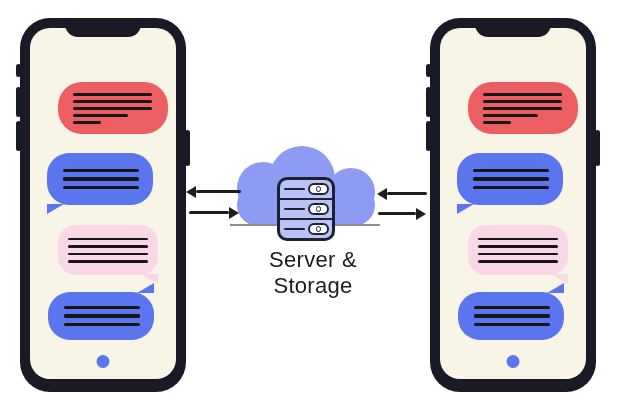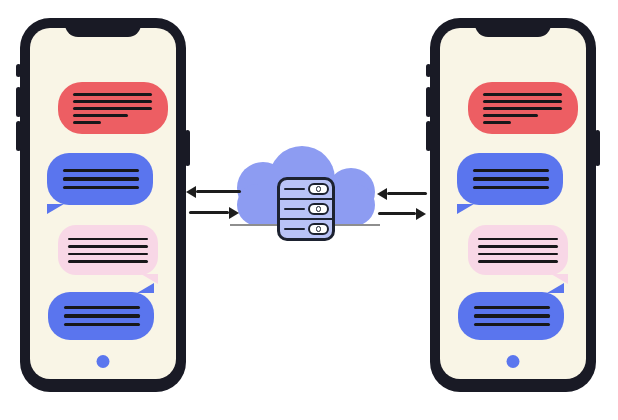--- a/index.html
+++ b/index.html
@@ -163,20 +163,21 @@
           <span class="pill-dot"></span>
         </span>
       </div>
       <div class="server-row">
         <span class="vent"></span>
         <span class="pill">
           <span class="pill-dot"></span>
         </span>
       </div>
     </div>
+  <div class="center-label">Server &amp; Storage</div>
 
   <div id="arrow-layer">
       <div class="arrow left-top dir-left"></div>
       <div class="arrow left-bottom dir-right"></div>
       <div class="arrow right-top dir-left"></div>
       <div class="arrow right-bottom dir-right"></div>
     </div>
 
 </div>
 

